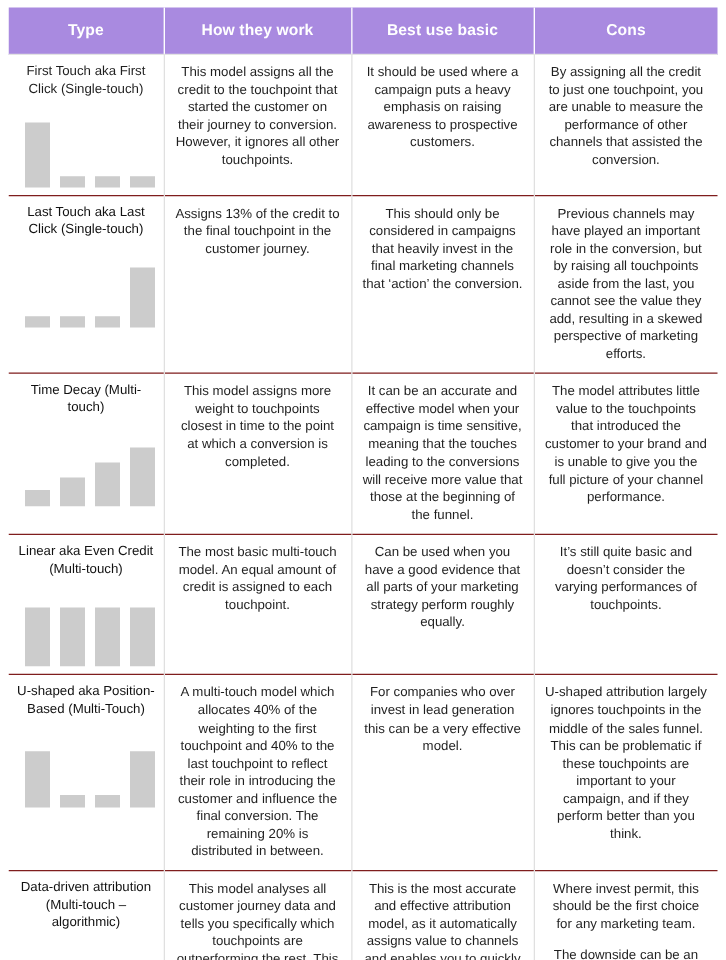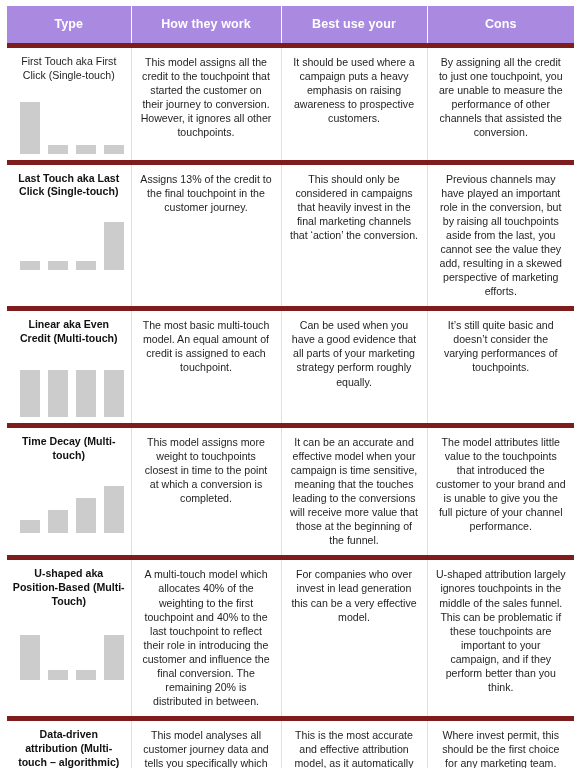--- a/index.html
+++ b/index.html
@@ -40,38 +40,38 @@
     text-align: center;
     padding: 11px 6px 12px 6px;
     border-right: 1px solid #ffffff;
     border-bottom: 1px solid #e3e3e3;
     vertical-align: middle;
     letter-spacing: 0.1px;
   }
   thead th:last-child { border-right: none; margin-left: 30px; }
 
   tbody td {
-    border-top: 5px solid #7f1d1d;
+    border-top: 1px solid #7f1d1d;
     border-right: 1px solid #e0e0e0;
     vertical-align: top;
     padding: 7px 8px 8px 8px;
     font-size: 10.6px;
     line-height: 1.33;
     color: #1f1f1f;
     background: #ffffff;
   }
   tbody td:last-child { border-right: none; }
   tbody tr:last-child td { border-bottom: 1px solid #e0e0e0; }
 
   td.type-cell {
     text-align: center;
     padding: 7px 5px 6px 5px;
   }
   .type-title {
-    font-weight: bold;
+    font-weight: normal;
     font-size: 10.6px;
     line-height: 1.3;
     color: #111111;
     display: block;
   }
   .type-title.plain { font-weight: normal; color: #1f1f1f; }
 
   .chart {
     margin-top: 9px;
     height: 62px;
@@ -100,21 +100,21 @@
     <colgroup>
       <col class="c1">
         <col class="c2">
         <col class="c3">
         <col class="c4">
     </colgroup>
     <thead>
       <tr>
         <th>Type</th>
         <th>How they work</th>
-        <th>Best use your</th>
+        <th>Best use basic</th>
         <th>Cons</th>
       </tr>
     </thead>
     <tbody id="table-body">
         <tr>
           <td class="type-cell">
             <span class="type-title plain">First Touch aka First Click (Single-touch)</span>
             <div class="chart">
               <div class="bar" style="height: 52px; background: rgb(204, 204, 204);"></div>
               <div class="bar" style="height: 9px; background: rgb(204, 204, 204);"></div>
@@ -147,56 +147,56 @@
           </td>
           <td class="desc">
             <p>This should only be considered in campaigns that heavily invest in the final marketing channels that ‘action’ the conversion.</p>
           </td>
           <td class="desc">
             <p>Previous channels may have played an important role in the conversion, but by raising all touchpoints aside from the last, you cannot see the value they add, resulting in a skewed perspective of marketing efforts.</p>
           </td>
         </tr>
         <tr>
           <td class="type-cell">
-            <span class="type-title">Linear aka Even Credit (Multi-touch)</span>
-            <div class="chart">
-              <div class="bar" style="height: 47px; background: rgb(204, 204, 204);"></div>
-              <div class="bar" style="height: 47px; background: rgb(204, 204, 204);"></div>
-              <div class="bar" style="height: 47px; background: rgb(204, 204, 204);"></div>
-              <div class="bar" style="height: 47px; background: rgb(204, 204, 204);"></div>
-            </div>
-          </td>
-          <td class="desc">
-            <p>The most basic multi-touch model. An equal amount of credit is assigned to each touchpoint.</p>
-          </td>
-          <td class="desc">
-            <p>Can be used when you have a good evidence that all parts of your marketing strategy perform roughly equally.</p>
-          </td>
-          <td class="desc">
-            <p>It’s still quite basic and doesn’t consider the varying performances of touchpoints.</p>
-          </td>
-        </tr>
-        <tr>
-          <td class="type-cell">
             <span class="type-title">Time Decay (Multi-touch)</span>
             <div class="chart">
               <div class="bar" style="height: 13px; background: rgb(204, 204, 204);"></div>
               <div class="bar" style="height: 23px; background: rgb(204, 204, 204);"></div>
               <div class="bar" style="height: 35px; background: rgb(204, 204, 204);"></div>
               <div class="bar" style="height: 47px; background: rgb(204, 204, 204);"></div>
             </div>
           </td>
           <td class="desc">
             <p>This model assigns more weight to touchpoints closest in time to the point at which a conversion is completed.</p>
           </td>
           <td class="desc">
             <p>It can be an accurate and effective model when your campaign is time sensitive, meaning that the touches leading to the conversions will receive more value that those at the beginning of the funnel.</p>
           </td>
           <td class="desc">
             <p>The model attributes little value to the touchpoints that introduced the customer to your brand and is unable to give you the full picture of your channel performance.</p>
+          </td>
+        </tr>
+        <tr>
+          <td class="type-cell">
+            <span class="type-title">Linear aka Even Credit (Multi-touch)</span>
+            <div class="chart">
+              <div class="bar" style="height: 47px; background: rgb(204, 204, 204);"></div>
+              <div class="bar" style="height: 47px; background: rgb(204, 204, 204);"></div>
+              <div class="bar" style="height: 47px; background: rgb(204, 204, 204);"></div>
+              <div class="bar" style="height: 47px; background: rgb(204, 204, 204);"></div>
+            </div>
+          </td>
+          <td class="desc">
+            <p>The most basic multi-touch model. An equal amount of credit is assigned to each touchpoint.</p>
+          </td>
+          <td class="desc">
+            <p>Can be used when you have a good evidence that all parts of your marketing strategy perform roughly equally.</p>
+          </td>
+          <td class="desc">
+            <p>It’s still quite basic and doesn’t consider the varying performances of touchpoints.</p>
           </td>
         </tr>
         <tr>
           <td class="type-cell">
             <span class="type-title">U-shaped aka Position-Based (Multi-Touch)</span>
             <div class="chart">
               <div class="bar" style="height: 45px; background: rgb(204, 204, 204);"></div>
               <div class="bar" style="height: 10px; background: rgb(204, 204, 204);"></div>
               <div class="bar" style="height: 10px; background: rgb(204, 204, 204);"></div>
               <div class="bar" style="height: 45px; background: rgb(204, 204, 204);"></div>

